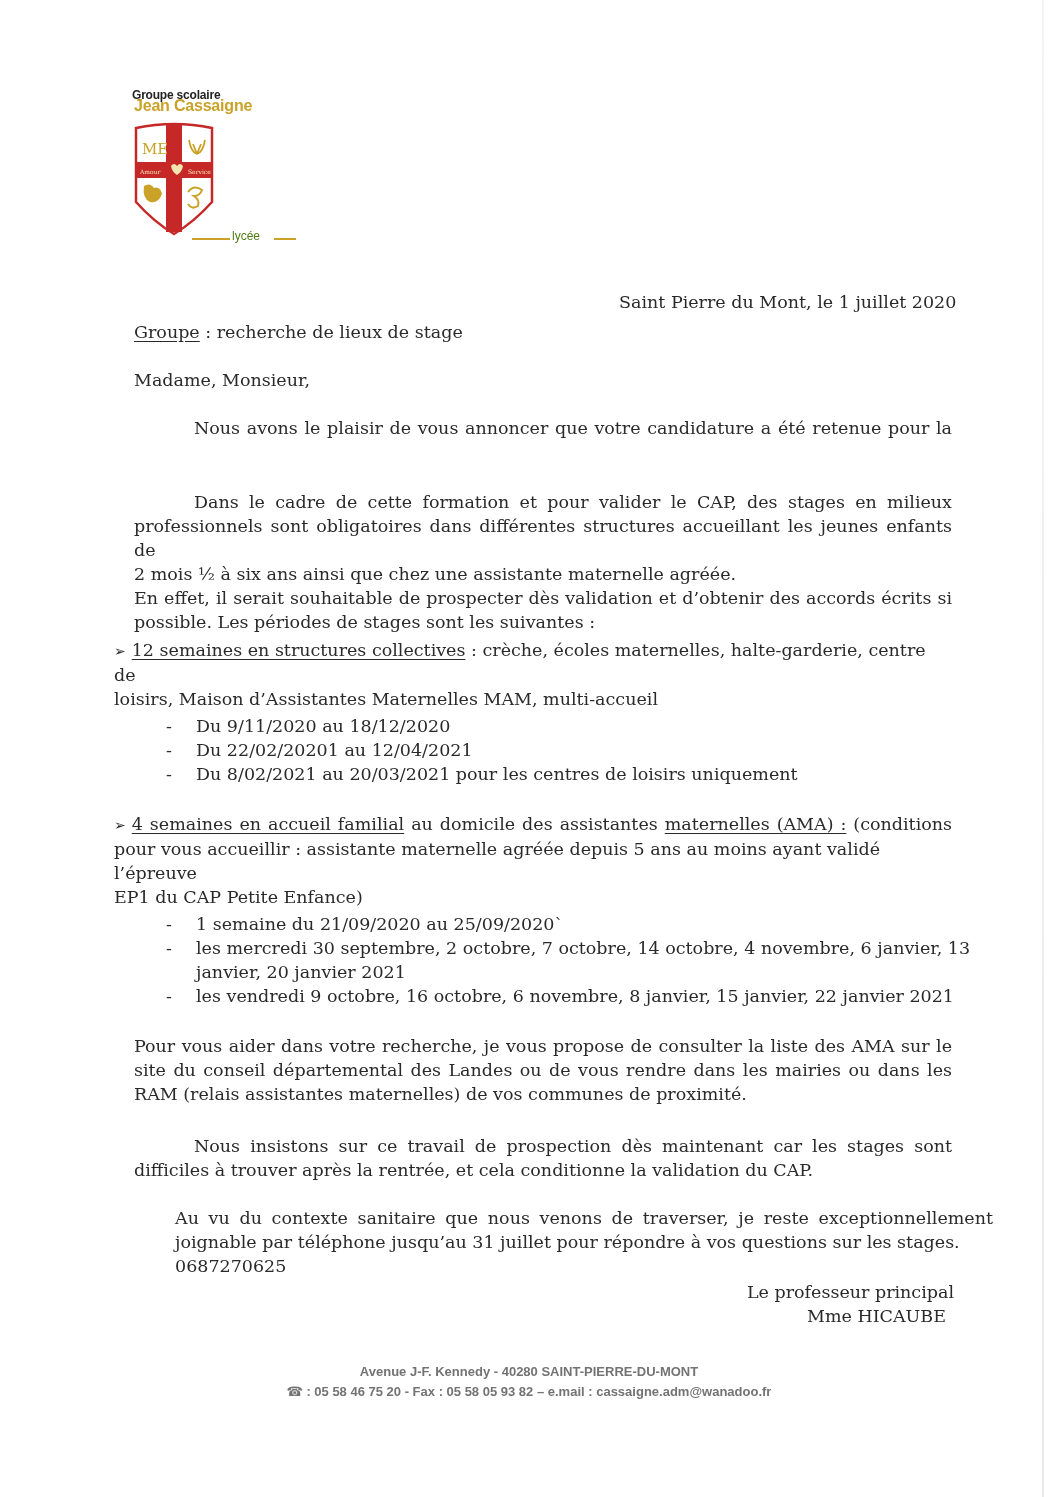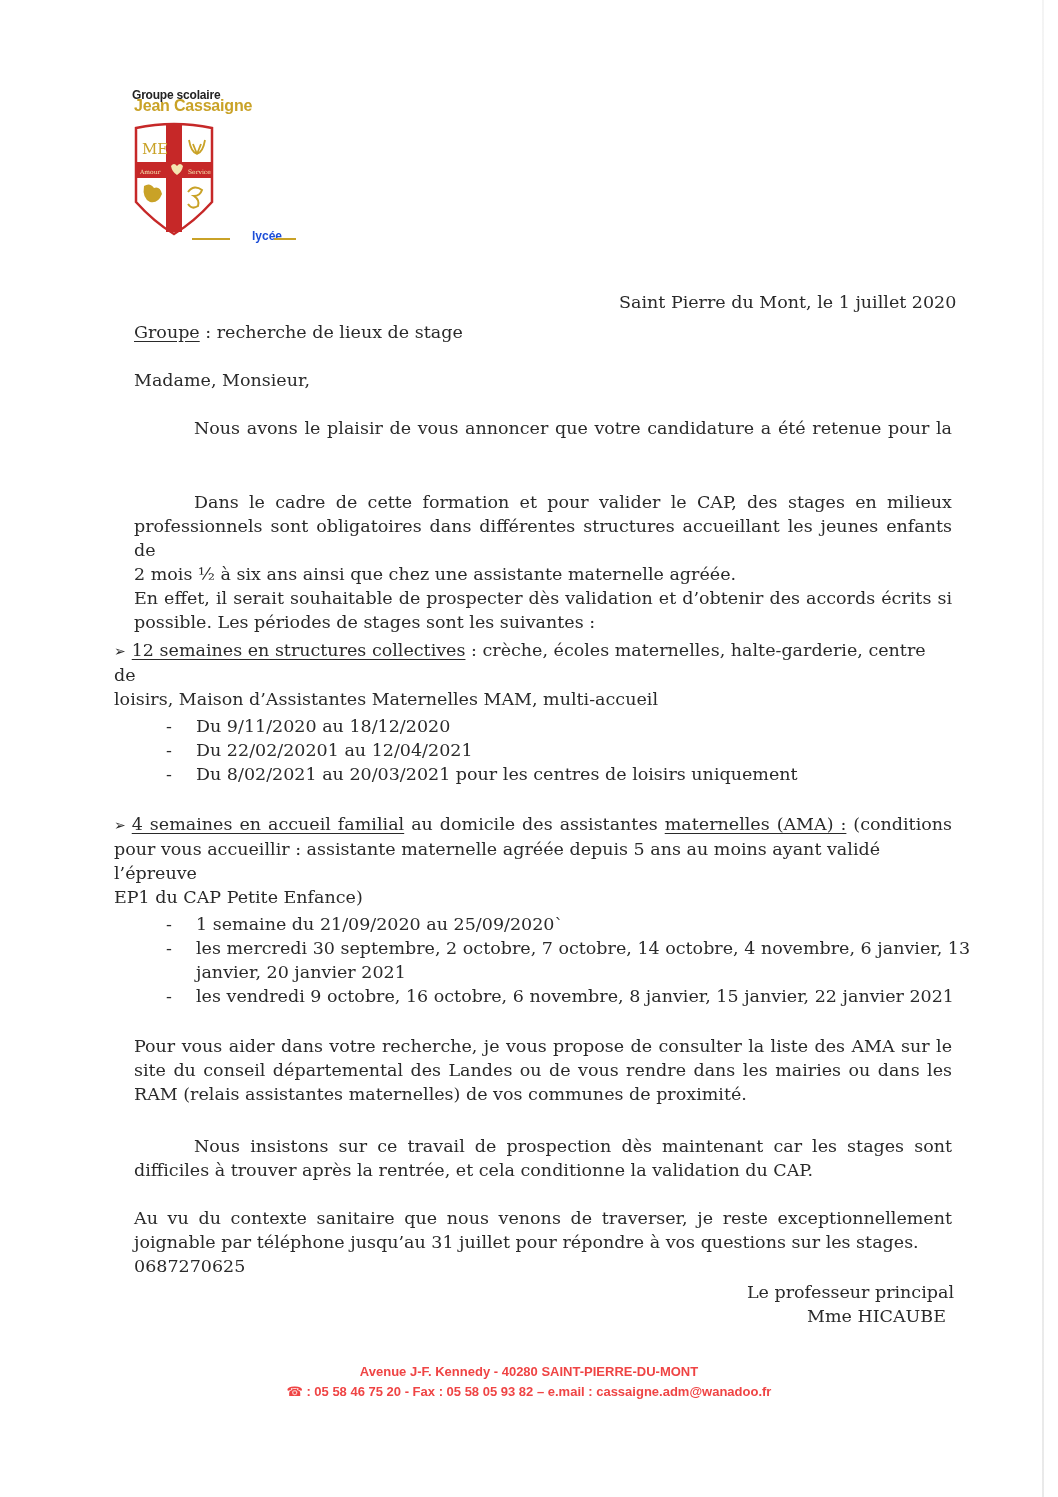--- a/index.html
+++ b/index.html
@@ -23,22 +23,22 @@
       position: absolute; left: 6px; top: 13px;
       font-family: Liberation Sans, sans-serif; font-weight: bold;
       font-size: 16px; color: #c9a227; letter-spacing: -0.2px;
     }
     .logo svg.shield { position: absolute; left: 4px; top: 38px; }
     .logo .lycee-line {
       position: absolute; top: 154px; height: 2px; background: #c9a227;
     }
     .logo .lycee {
       position: absolute; left: 104px; top: 145px;
-      font-family: "Liberation Sans", sans-serif; font-weight: bold;
-      font-size: 12px; color: #1d4ed8; margin-left: 20px;
+      font-family: "Liberation Sans", sans-serif; font-weight: normal;
+      font-size: 12px; color: #4d7c0f;
     }
 
     .text { position: absolute; font-size: 17.5px; line-height: 24px; white-space: nowrap; }
     .u { text-decoration: underline; text-underline-offset: 3px; }
 
     .date { left: 619px; top: 290px; }
     .objet { left: 134px; top: 320px; }
     .salut { left: 134px; top: 368px; }
 
     .para { position: absolute; left: 134px; width: 818px; font-size: 17.5px; line-height: 24px; text-align: justify; }
@@ -54,21 +54,21 @@
     .blist { position: absolute; left: 166px; font-size: 17.5px; line-height: 24px; }
     .blist .item { position: relative; padding-left: 30px; white-space: nowrap; }
     .blist .item .dash { position: absolute; left: 0; top: 0; }
     .blist .item .cont { display: block; }
 
     .sign { position: absolute; font-size: 17.5px; line-height: 24px; text-align: right; white-space: nowrap; }
 
     .footer {
       position: absolute; left: 0; width: 1058px; text-align: center;
       font-family: "Liberation Sans", sans-serif; font-weight: bold;
-      font-size: 13px; color: #ef4444; line-height: 20px;
+      font-size: 13px; color: #737373; line-height: 20px;
     }
     .footer .phone-icon { font-family: "DejaVu Sans", sans-serif; font-weight: normal; }
   </style>
 </head>
 <body>
 
 <div class="scan-edge"></div>
 
 <div class="logo">
   <span class="grp">Groupe scolaire</span>
@@ -148,21 +148,21 @@
 
 <div class="para" style="top:1034px;">
   <span class="line just">Pour vous aider dans votre recherche, je vous propose de consulter la liste des AMA sur le</span>
   <span class="line just">site du conseil départemental des Landes ou de vous rendre dans les mairies ou dans les</span>
   <span class="line">RAM (relais assistantes maternelles) de vos communes de proximité.</span>
 </div>
 <div class="para" style="top:1134px;">
   <span class="line indent just">Nous insistons sur ce travail de prospection dès maintenant car les stages sont</span>
   <span class="line">difficiles à trouver après la rentrée, et cela conditionne la validation du CAP.</span>
 </div>
-<div class="para" style="top:1206px;">
+<div class="para" style="top:1206px;margin-left:41px;">
   <span class="line just">Au vu du contexte sanitaire que nous venons de traverser, je reste exceptionnellement</span>
   <span class="line">joignable par téléphone jusqu’au 31 juillet pour répondre à vos questions sur les stages.</span>
   <span class="line">0687270625</span>
 </div>
 
 <div class="sign" style="right:104px; top:1280px;">Le professeur principal</div>
 <div class="sign" style="right:112px; top:1304px;">Mme HICAUBE</div>
 
 <div class="footer" style="top:1362px;">Avenue J-F. Kennedy - 40280 SAINT-PIERRE-DU-MONT</div>
 <div class="footer" style="top:1382px;"><span class="phone-icon">☎</span><span> :  05 58 46 75 20 - Fax : 05 58 05 93 82 – e.mail : cassaigne.adm@wanadoo.fr</span></div>

